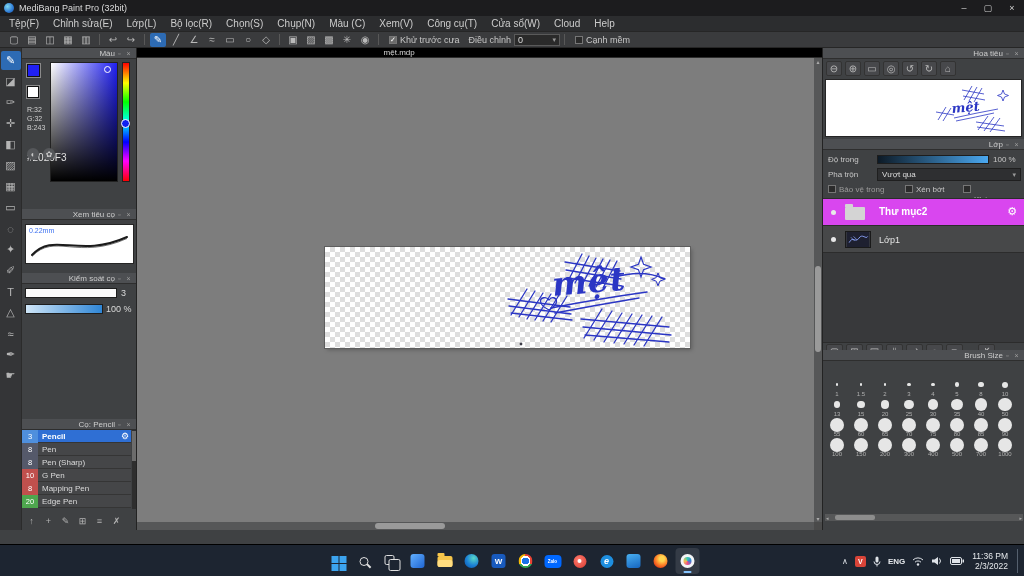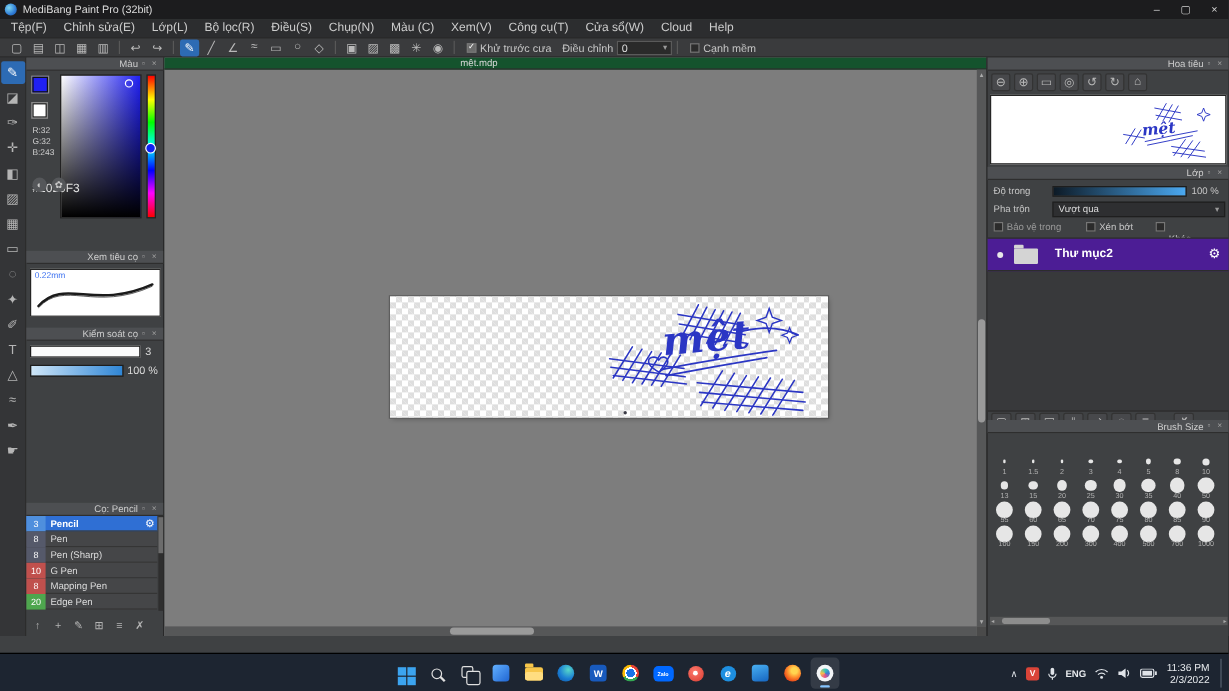--- a/index.html
+++ b/index.html
@@ -84,21 +84,21 @@
 .brush-row.sel .bname{color:#fff;font-weight:bold}
 .brush-row .bgear{font-size:9px;color:#fff;margin-right:2px}
 .blist-scroll{position:absolute;left:110px;top:382px;width:4px;height:79px;background:#2e2e2e}
 .blist-thumb{position:absolute;left:0;top:1px;width:4px;height:30px;background:#6c6c6c}
 .mini-btn{width:15px;height:13px;display:inline-flex;align-items:center;justify-content:center;
   font-size:9px;color:#b4b4b4}
 .brush-bottom{position:absolute;left:2px;top:466px;display:flex;gap:2px}
 
 
 .canvas-region{position:absolute;left:137px;top:48px;width:685px;height:482px;background:#7d7d7d}
-.canvas-tabbar{position:absolute;left:0;top:0;width:100%;height:10px;background:#14532d;
+.canvas-tabbar{position:absolute;left:0;top:0;width:100%;height:10px;background:#000000;
   border-bottom:1px solid #2d2d2d}
 .canvas-tab{position:absolute;left:36%;top:0;font-size:8px;color:#d8d8d8;line-height:10px}
 .canvas-sheet{position:absolute;left:188px;top:199px;width:365px;height:101px;
   box-shadow:0 0 0 1px #5e5e5e,2px 2px 4px rgba(0,0,0,.25);
   background:
     linear-gradient(45deg,#dedede 25%,transparent 25%,transparent 75%,#dedede 75%),
     linear-gradient(45deg,#dedede 25%,#ffffff 25%,#ffffff 75%,#dedede 75%);
   background-size:10px 10px;background-position:0 0,5px 5px}
 .art-svg{position:absolute;left:0;top:0;width:100%;height:100%}
 .vscroll{position:absolute;left:677px;top:10px;width:8px;height:464px;background:#565758}
@@ -120,21 +120,21 @@
 .op-slider{position:absolute;left:54px;top:107px;width:112px;height:9px;border:1px solid #1d1d1d;
   background:linear-gradient(90deg,#0d1a26,#4aa8f0)}
 .blend-select{position:absolute;left:54px;top:120px;width:144px;height:13px;background:#2e2f31;
   border:1px solid #1f1f1f;display:flex;align-items:center;justify-content:space-between;
   padding:0 4px;font-size:8px;color:#ddd}
 .blend-select .caret{font-size:7px;color:#999}
 .lcb{position:absolute;width:8px;height:8px;border:1px solid #767676;background:#2b2b2b}
 .layer-list{position:absolute;left:0;top:150px;width:202px;height:145px;background:#38393b;
   border-top:1px solid #2c2c2c;border-bottom:1px solid #2c2c2c}
 .layer-row{position:absolute;left:0;width:202px;height:27px;border-bottom:1px solid #2c2c2c}
-.layer-row.sel{background:#4c1d95}
+.layer-row.sel{background:#d946ef}
 .layer-row.plain{background:#474849}
 .vis-dot{position:absolute;left:8px;top:11px;width:5px;height:5px;border-radius:50%;background:#e8e8e8}
 .folder-ic{position:absolute;left:22px;top:8px;width:20px;height:13px;background:#d4d4d4;border-radius:1px}
 .folder-ic::before{content:"";position:absolute;left:0;top:-3px;width:8px;height:3px;background:#d4d4d4;
   border-radius:1px 1px 0 0}
 .layer-name1{position:absolute;left:56px;top:7px;font-size:10px;font-weight:bold;color:#fff}
 .layer-gear{position:absolute;right:8px;top:6px;font-size:11px;color:#fff}
 .layer-thumb{position:absolute;left:22px;top:5px;width:26px;height:17px;border:1px solid #191919}
 .layer-name2{position:absolute;left:56px;top:9px;font-size:9px;color:#e5e5e5}
 .layer-tools{position:absolute;left:3px;top:296px;display:flex;gap:3px;width:196px}
@@ -222,21 +222,21 @@
       <span class="wc">▢</span>
       <span class="wc close">×</span>
     </div>
   </div>
 
   <div class="menubar" id="menu-bar">
       <span class="menu-item">Tệp(F)</span>
       <span class="menu-item">Chỉnh sửa(E)</span>
       <span class="menu-item">Lớp(L)</span>
       <span class="menu-item">Bộ lọc(R)</span>
-      <span class="menu-item">Điều(S)</span>
+      <span class="menu-item">Chọn(S)</span>
       <span class="menu-item">Chụp(N)</span>
       <span class="menu-item">Màu (C)</span>
       <span class="menu-item">Xem(V)</span>
       <span class="menu-item">Công cụ(T)</span>
       <span class="menu-item">Cửa sổ(W)</span>
       <span class="menu-item">Cloud</span>
       <span class="menu-item">Help</span>
     </div>
 
   <div class="toolbar">
@@ -504,20 +504,31 @@
     <span class="lcb" style="left:140px;top:137px"></span>
     <span class="lbl" style="left:151px;top:147px">Khóa</span>
 
     <div class="layer-list">
       <div class="layer-row sel" style="top:0">
         <span class="vis-dot"></span>
         <span class="folder-ic"></span>
         <span class="layer-name1">Thư mục2</span>
         <span class="layer-gear">⚙</span>
       </div>
+      <div class="layer-row plain" style="top:27px">
+        <span class="vis-dot"></span>
+        <span class="layer-thumb">
+          <svg width="24" height="15" viewBox="0 0 26 17">
+            <rect width="26" height="17" fill="#1e2030"></rect>
+            <path d="M3 12 C7 4 10 13 14 7 S22 9 24 5" stroke="#8fa7ff" stroke-width="1" fill="none"></path>
+            <path d="M5 6 L9 10 M8 5 L12 9" stroke="#8fa7ff" stroke-width="0.8"></path>
+          </svg>
+        </span>
+        <span class="layer-name2">Lớp1</span>
+      </div>
     </div>
 
     <div class="layer-tools" id="layer-tools">
         <span class="lt-btn">▢</span>
         <span class="lt-btn">⊞</span>
         <span class="lt-btn">▣</span>
         <span class="lt-btn">⇓</span>
         <span class="lt-btn">⇄</span>
         <span class="lt-btn">◌</span>
         <span class="lt-btn">≡</span>

